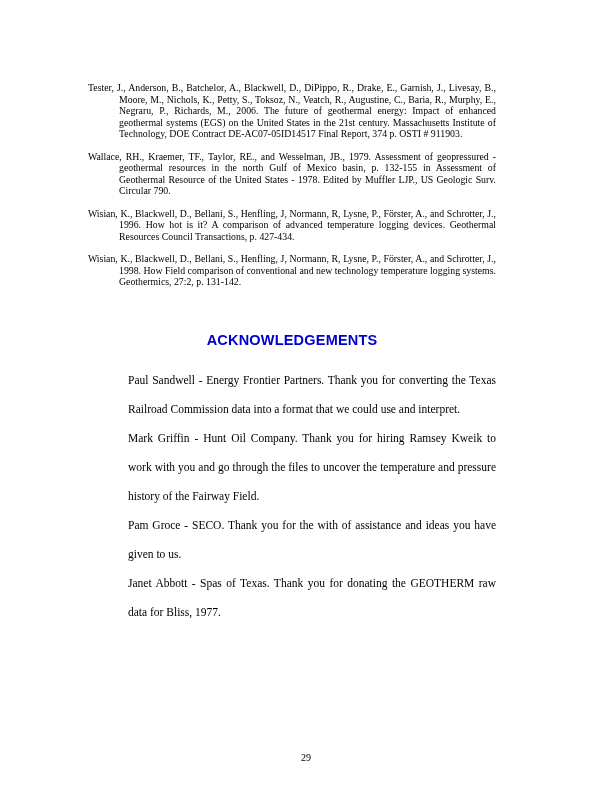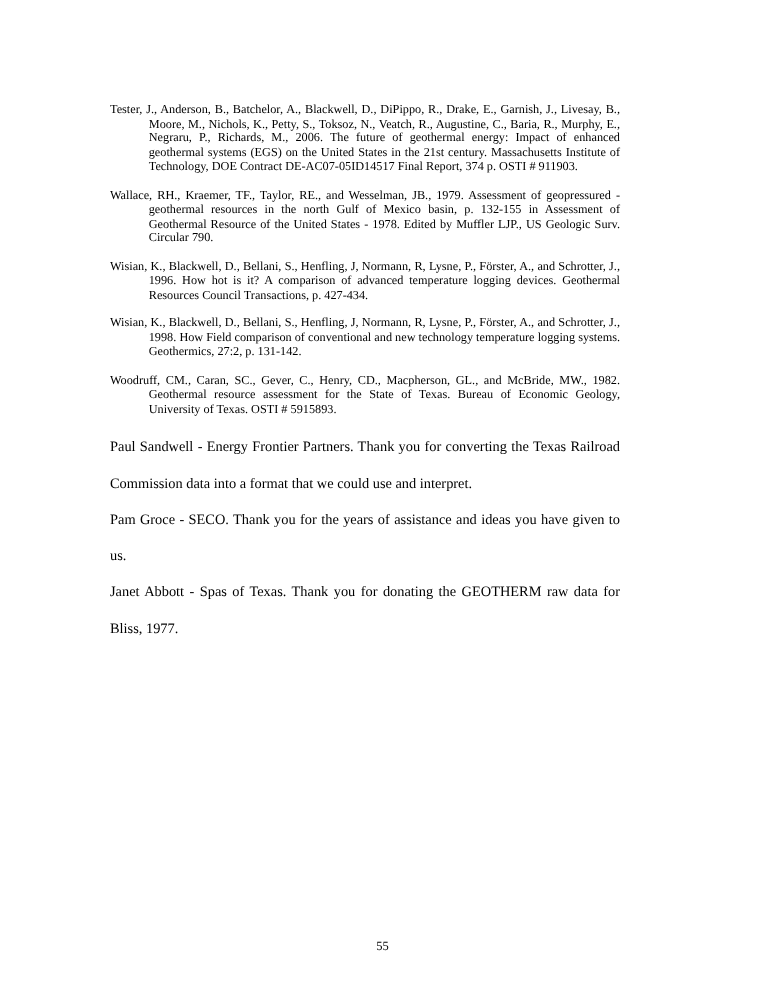--- a/index.html
+++ b/index.html
@@ -39,20 +39,21 @@
     font-size: 14.5px;
     text-align: center;
     color: #0000CC; 
     letter-spacing: 0.2px;
   }
   
   .ack-paras {
     font-size: 11.5px;
     line-height: 29px;
     text-align: justify;
+    margin-left: 40px;
   }
   .para { margin: 0; }
   
   .page-number {
     position: absolute;
     left: 0;
     bottom: 28px;
     width: 612px;
     text-align: center;
     font-size: 10px;
@@ -62,25 +63,26 @@
 </head>
 <body>
 
 <div class="page">
 
   <section class="refs">
     <p class="ref">Tester, J., Anderson, B., Batchelor, A., Blackwell, D., DiPippo, R., Drake, E., Garnish, J., Livesay, B., Moore, M., Nichols, K., Petty, S., Toksoz, N., Veatch, R., Augustine, C., Baria, R., Murphy, E., Negraru, P., Richards, M., 2006.  The future of geothermal energy: Impact of enhanced geothermal systems (EGS) on the United States in the 21st century.  Massachusetts Institute of Technology, DOE Contract DE-AC07-05ID14517 Final Report, 374 p.  OSTI # 911903.</p>
     <p class="ref">Wallace, RH., Kraemer, TF., Taylor, RE., and Wesselman, JB., 1979.  Assessment of geopressured - geothermal resources in the north Gulf of Mexico basin, p. 132-155 in Assessment of Geothermal Resource of the United States - 1978.  Edited by Muffler LJP., US Geologic Surv. Circular 790.</p>
     <p class="ref">Wisian, K., Blackwell, D., Bellani, S., Henfling, J, Normann, R, Lysne, P., Förster, A., and Schrotter, J., 1996.  How hot is it?  A comparison of advanced temperature logging devices.  Geothermal Resources Council Transactions, p. 427-434.</p>
     <p class="ref">Wisian, K., Blackwell, D., Bellani, S., Henfling, J, Normann, R, Lysne, P., Förster, A., and Schrotter, J., 1998.  How Field comparison of conventional and new technology temperature logging systems.  Geothermics, 27:2, p. 131-142.</p>
-    <p class="ref">Woodruff, CM., Caran, SC., Gever, C., Henry, CD., Macpherson, GL., and McBride, MW., 1982.  Geothermal resource assessment for the State of Texas.  Bureau of Economic Geology, University of Texas.  OSTI # 5915893.</p>
   </section>
 
+  <h1 class="ack-heading">ACKNOWLEDGEMENTS</h1>
 
   <section class="ack-paras">
     <p class="para">Paul Sandwell - Energy Frontier Partners.  Thank you for converting the Texas Railroad Commission data into a format that we could use and interpret.</p>
-    <p class="para">Pam Groce - SECO.  Thank you for the years of assistance and ideas you have given to us.</p>
+    <p class="para">Mark Griffin - Hunt Oil Company.  Thank you for hiring Ramsey Kweik to work with you and go through the files to uncover the temperature and pressure history of the Fairway Field.</p>
+    <p class="para">Pam Groce - SECO.  Thank you for the with of assistance and ideas you have given to us.</p>
     <p class="para">Janet Abbott - Spas of Texas.  Thank you for donating the GEOTHERM raw data for Bliss, 1977.</p>
   </section>
 
-  <div class="page-number">55</div>
+  <div class="page-number">29</div>
 
 </div>
 
 </body></html>

